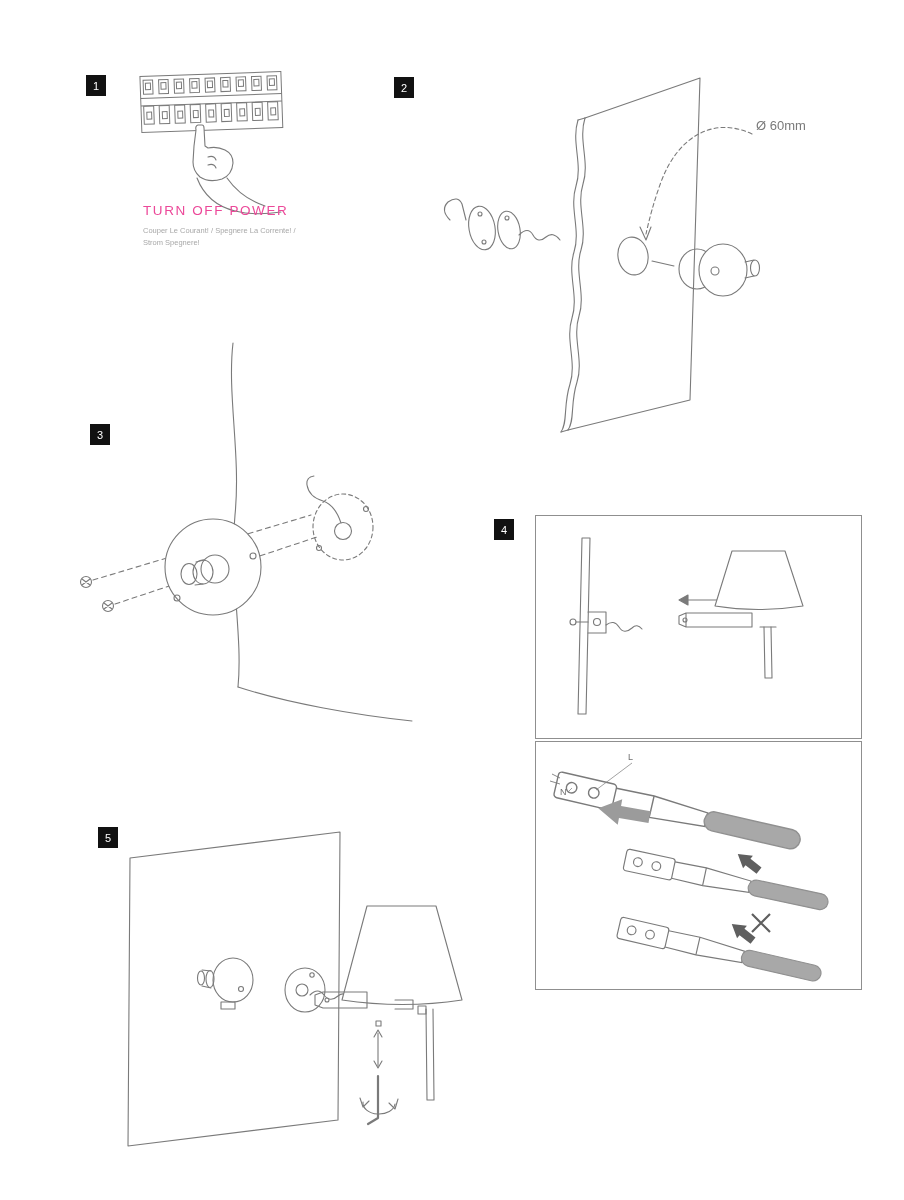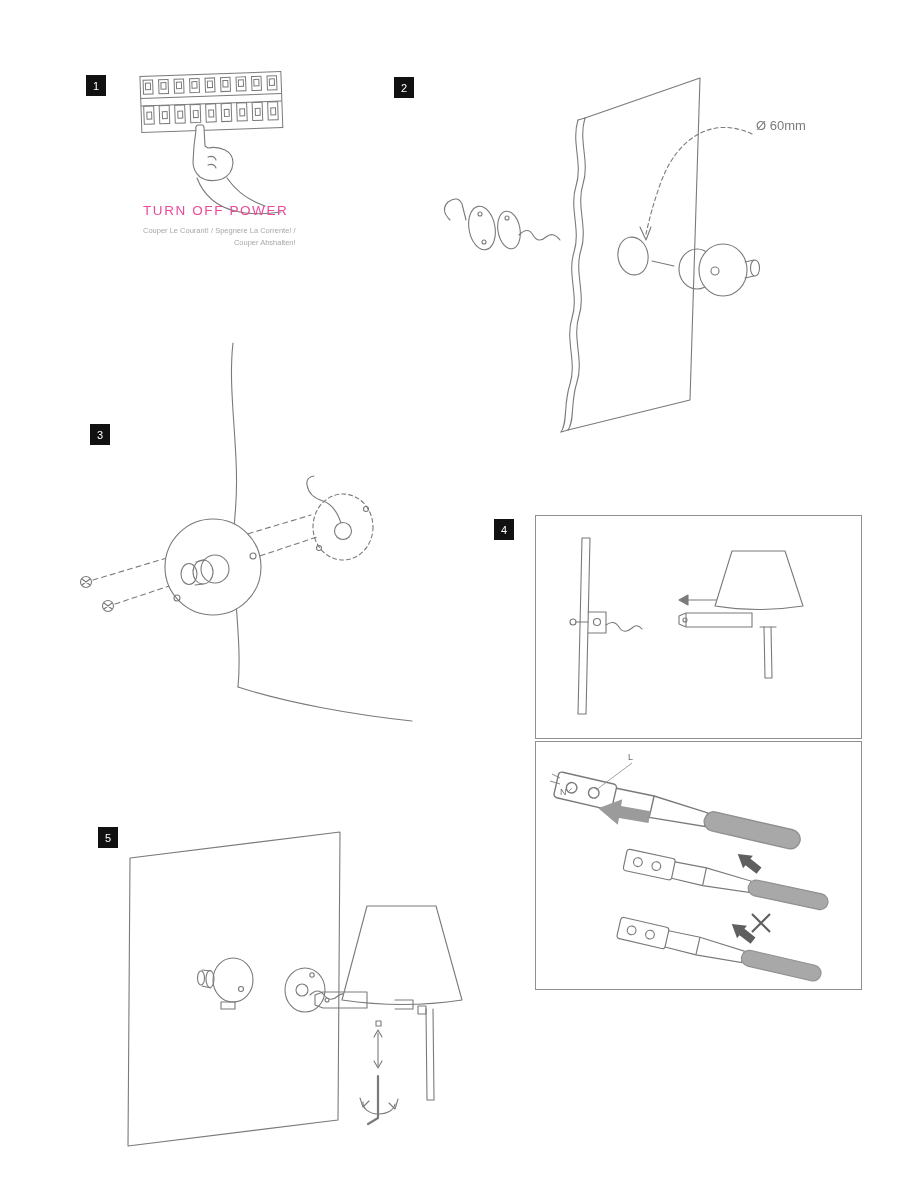--- a/index.html
+++ b/index.html
@@ -8,21 +8,21 @@
   .page { position:relative; width:904px; height:1200px; background:#ffffff; overflow:hidden; }
   .abs { position:absolute; }
   .badge {
     position:absolute; width:20px; height:21px; background:#111111; color:#ffffff;
     font-size:11px; display:flex; align-items:center; justify-content:center; z-index:6;
   }
   .title {
     position:absolute; color:#ec4899; font-size:13.5px; letter-spacing:1.6px; white-space:nowrap;
   }
   .subtitle {
-    position:absolute; color:#a8a8a8; font-size:7.5px; line-height:1.6; white-space:nowrap;text-align:right;
+    position:absolute; color:#a8a8a8; font-size:7.5px; line-height:1.6; white-space:nowrap;
   }
   .frame { position:absolute; left:535px; top:515px; width:327px; display:flex; flex-direction:column; gap:2px; }
   .framebox { border:1px solid #8f8f8f; background:#ffffff; }
   svg { display:block; overflow:visible; }
   text { font-family:"Liberation Sans", sans-serif; }
 </style>
 </head>
 <body>
 
 <div class="page">
@@ -57,21 +57,21 @@
       <path d="M61 64 Q60 60 63 59 L67 59 Q69 59 69 62 L70 80 L73 82 Q82 80 90 84 Q98 88 98 97 Q97 109 87 113 Q74 117 65 111 Q58 105 58 96 L59 80 Z"></path>
       <path fill="none" d="M73 91 Q79 89 81 94 M73 99 Q79 97 81 102"></path>
       <path fill="none" d="M92 112 Q106 132 130 140"></path>
       <path fill="none" d="M62 112 Q72 138 100 145 Q120 150 146 146"></path>
     </g>
   </svg>
 
   <div class="title" style="left:143px;top:203px">TURN OFF POWER</div>
   <div class="subtitle" style="left:143px;top:225px">
     <div>Couper Le Courant! / Spegnere La Corrente! /</div>
-    <div>Couper Abshalten!</div>
+    <div>Strom Spegnere!</div>
   </div>
 
   <div class="badge" style="left:394px;top:77px">2</div>
 
   <svg class="abs" style="left:420px;top:70px" width="440" height="390" viewBox="0 0 440 390">
     <g stroke="#7a7a7a" fill="none" stroke-width="1.1" stroke-linejoin="round" stroke-linecap="round">
       <g>
         <path d="M165 48 L280 8 L270 330 L148 360"></path>
         <path d="M165 48 C158 70 170 92 163 114 C156 136 168 158 161 180 C154 202 166 224 159 246 C152 268 164 290 157 312 C150 334 155 350 148 360"></path>
         <path d="M158 50 C151 72 163 94 156 116 C149 138 161 160 154 182 C147 204 159 226 152 248 C145 270 157 292 150 314 C143 336 148 352 141 362"></path>

